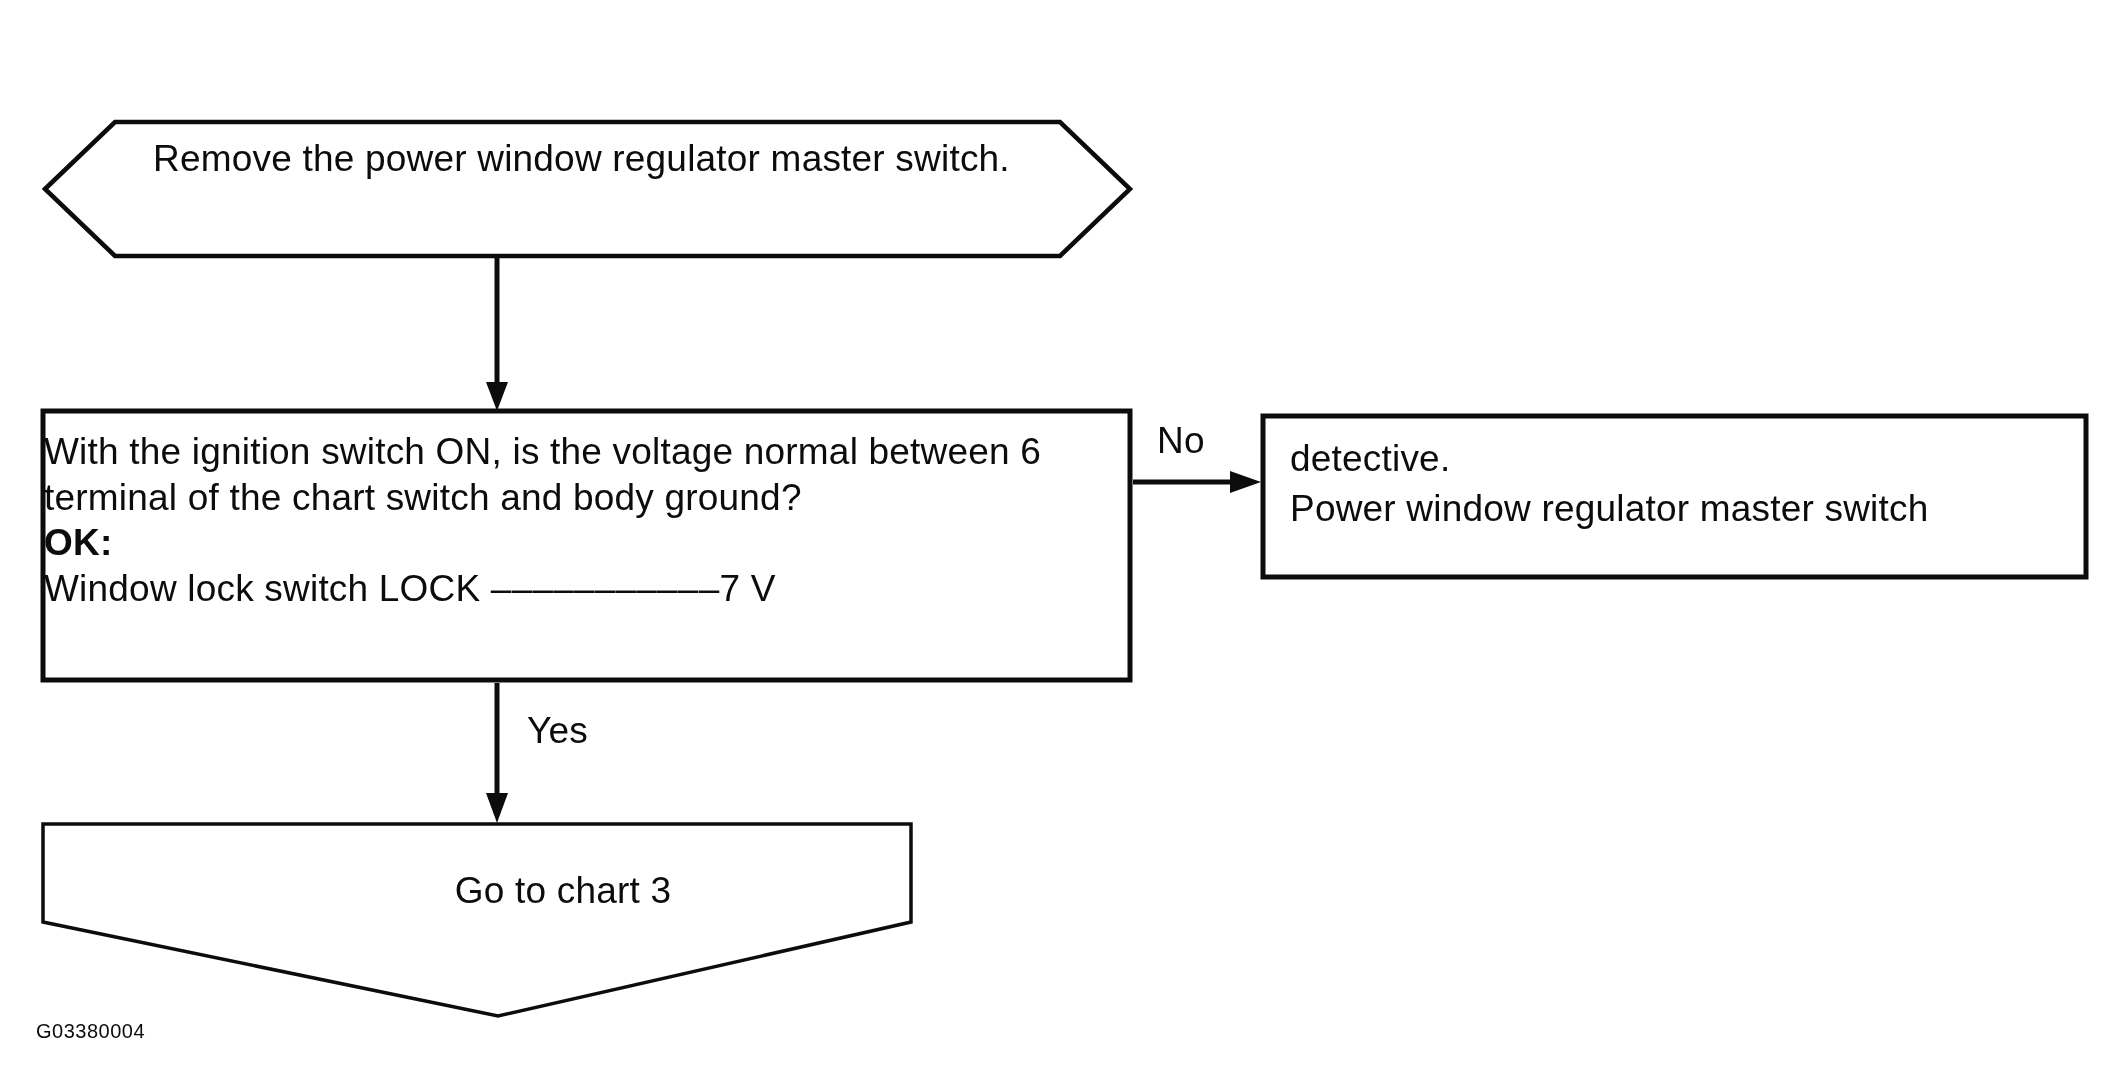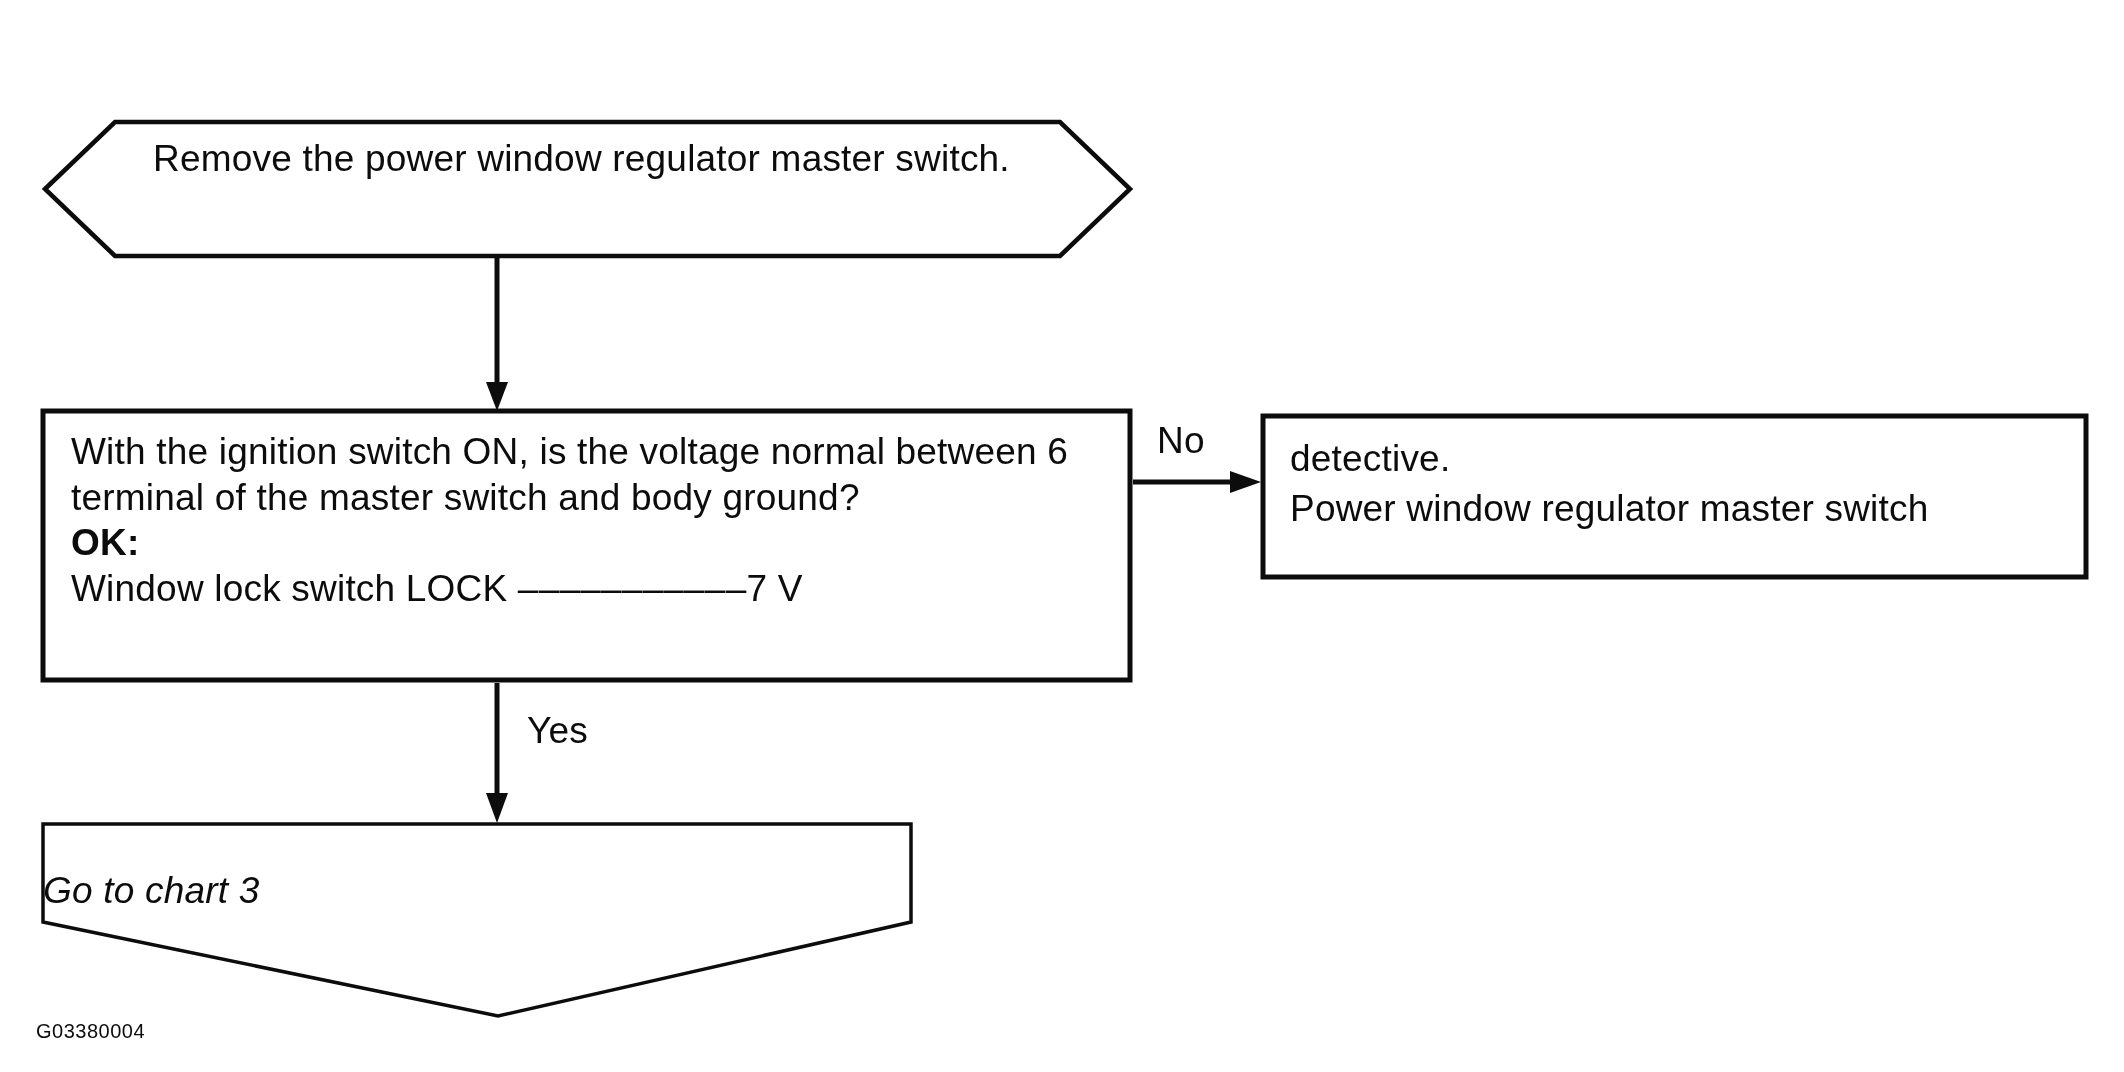--- a/index.html
+++ b/index.html
@@ -41,25 +41,25 @@
     position: absolute;
     font-size: 37px;
     line-height: 45.5px;
     color: #0c0c0c;
     white-space: nowrap;
     letter-spacing: 0.2px;
   }
   .bold { font-weight: 700; }
 
   .start-text   { left: 153px; top: 92px;  line-height: 46px; }
-  .decision-text{ left: 71px;  top: 385px; }
+  .decision-text{ left: 44px;  top: 385px; }
   .result-text  { left: 1290px; top: 390px; line-height: 50px; }
   .no-label     { left: 1157px; top: 374px; }
   .yes-label    { left: 527px;  top: 664px; }
-  .goto-label   { left: 43px; top: 824px; width: 1040px; text-align: left; white-space: nowrap; font-style: italic; }
+  .goto-label   { left: 43px; top: 824px; width: 1040px; text-align: center; white-space: nowrap; }
   .figure-id    { left: 36px; top: 971px; font-size: 20px; line-height: 32px; letter-spacing: 0.5px; }
 </style>
 </head>
 <body>
 
 <div class="canvas">
 
   <svg class="shapes" viewBox="0 0 2124 1072">
 
     <polygon class="outline" stroke-width="4.5" points="45,145 115,78 1060,78 1130,145 1060,212 115,212"></polygon>
@@ -79,21 +79,21 @@
 
     <polygon class="outline" stroke-width="3.5" points="43,780 911,780 911,878 498,972 43,878"></polygon>
   </svg>
 
   <div class="txt start-text">
     <div>Remove the power window regulator master switch.</div>
   </div>
 
   <div class="txt decision-text">
     <div>With the ignition switch ON, is the voltage normal between 6</div>
-    <div>terminal of the master switch and body ground?</div>
+    <div>terminal of the chart switch and body ground?</div>
     <div class="bold">OK:</div>
     <div>Window lock switch LOCK –––––––––––7 V</div>
   </div>
 
   <div class="txt no-label">No</div>
 
   <div class="txt result-text">
     <div>detective.</div>
     <div>Power window regulator master switch</div>
   </div>

